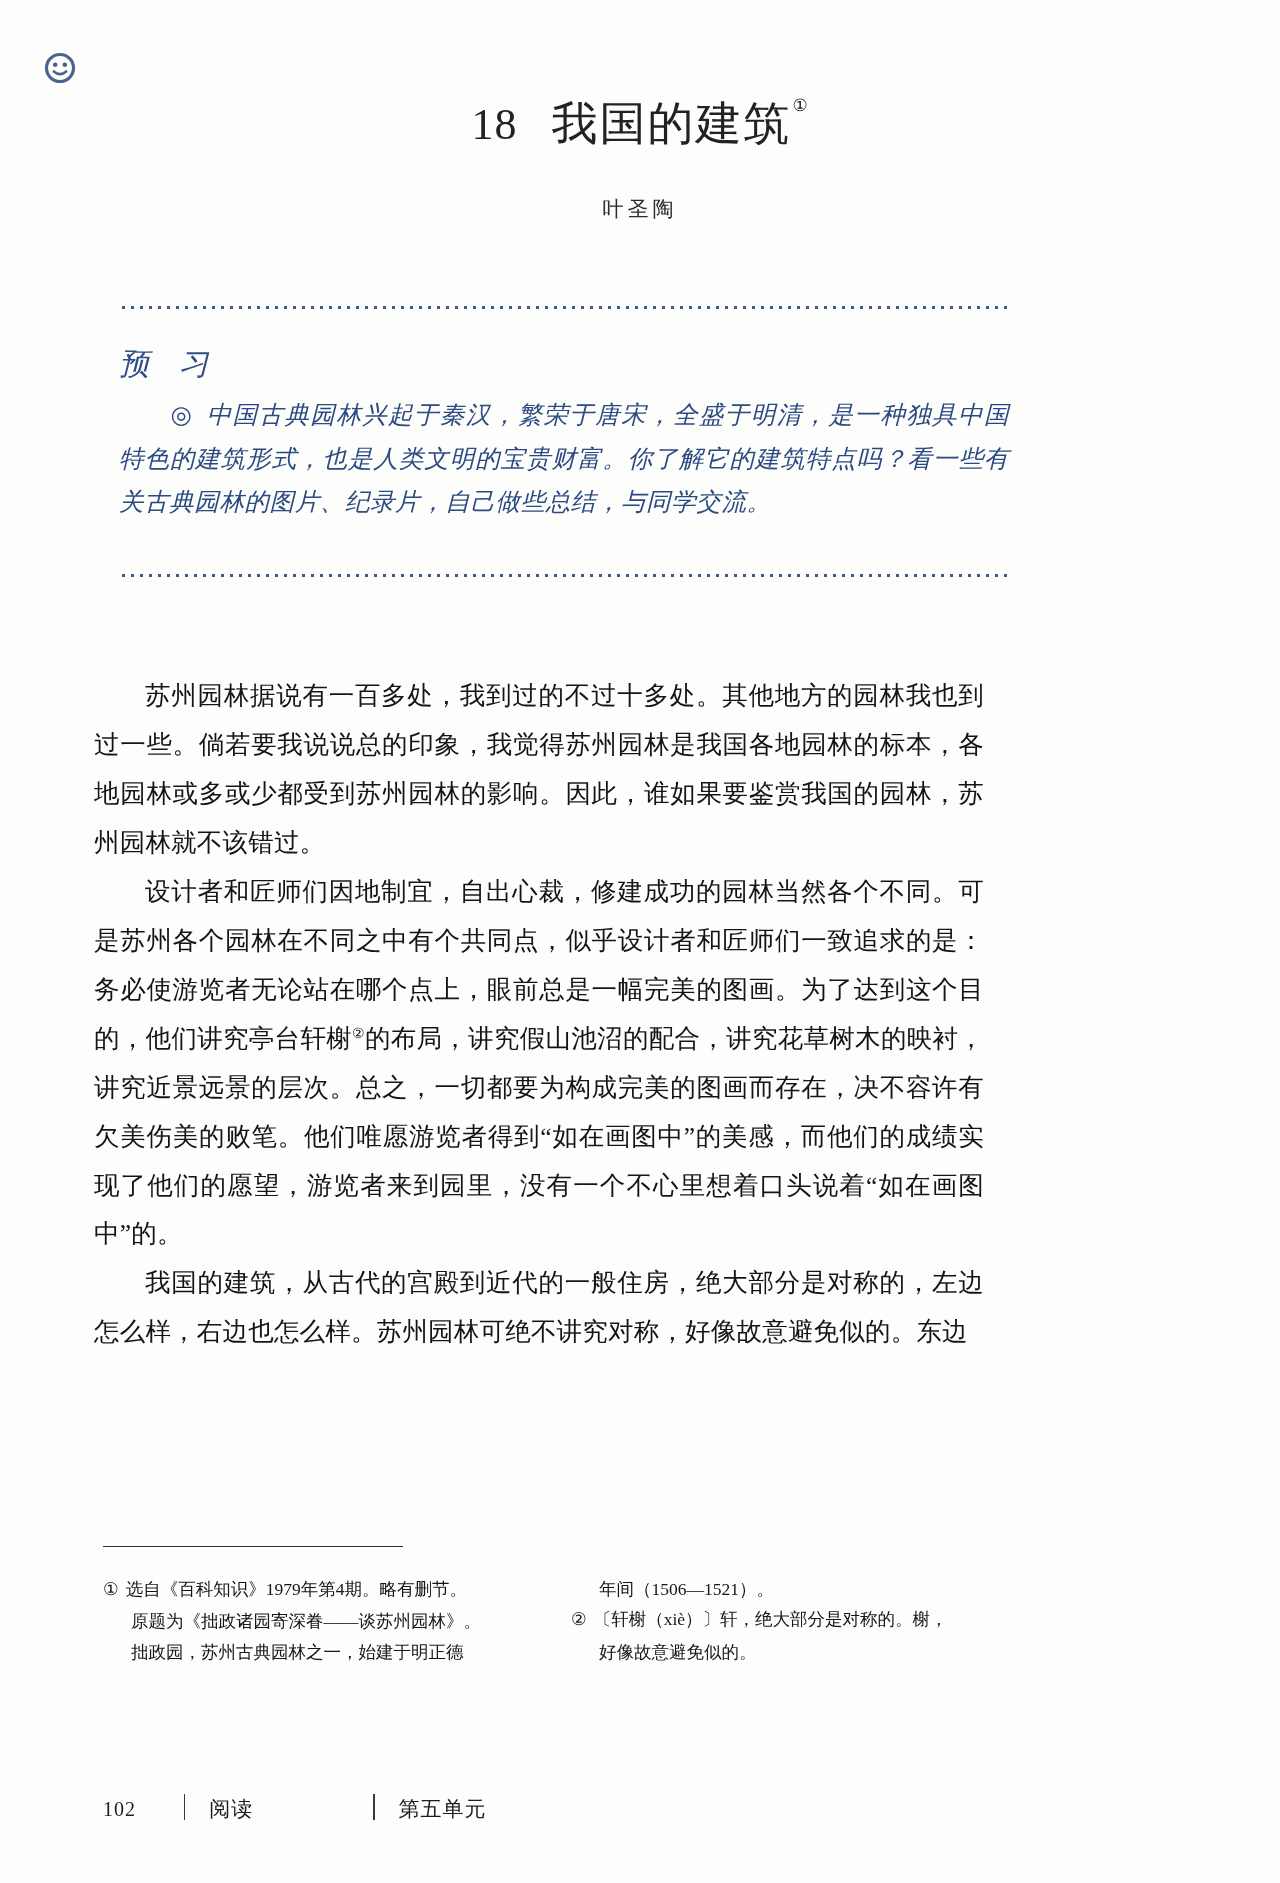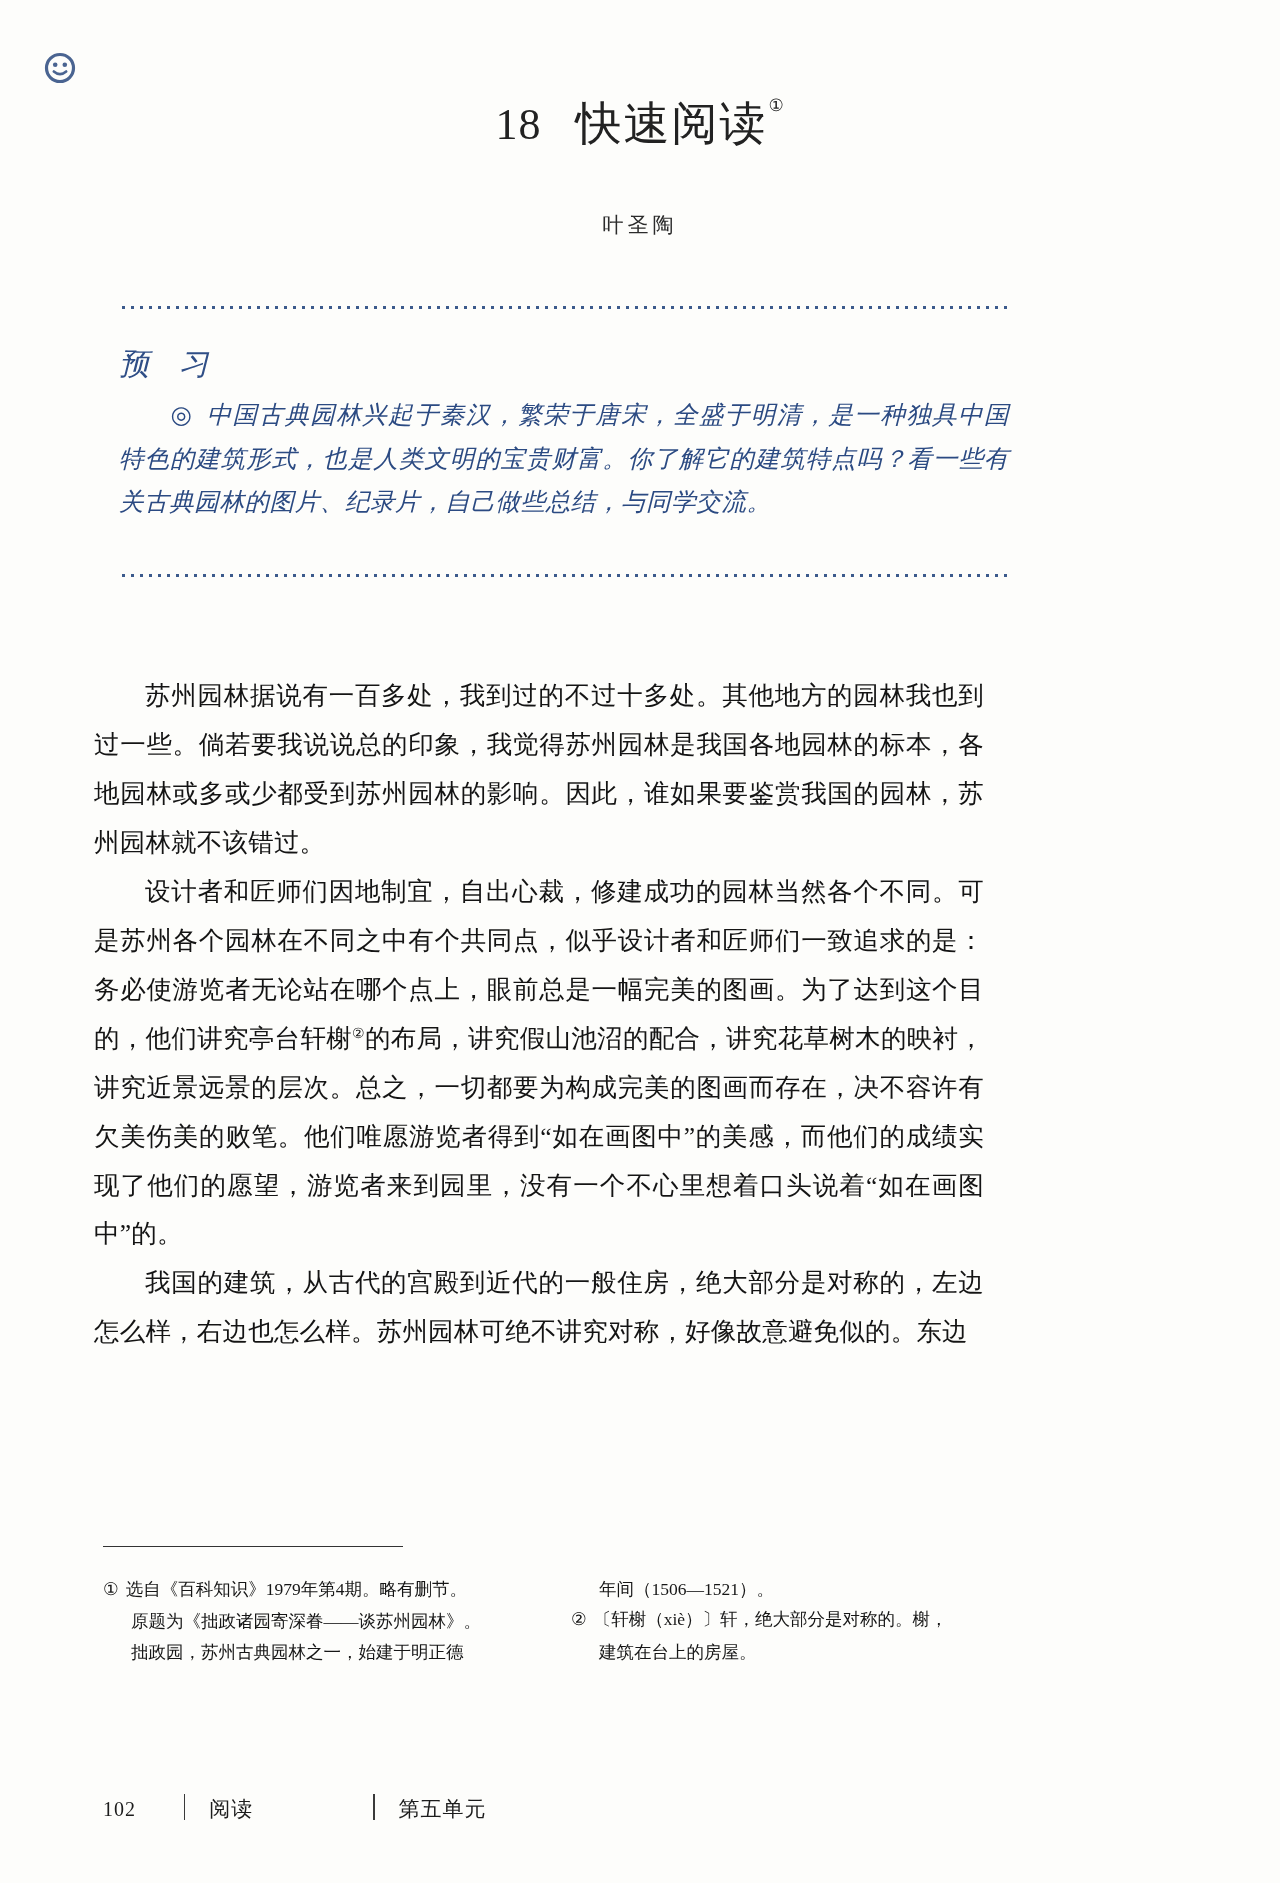--- a/index.html
+++ b/index.html
@@ -56,21 +56,21 @@
   }
   .sup-note {
     font-size: 17px;
     vertical-align: super;
     line-height: 0;
     position: relative;
     top: -12px;
     left: 1px;
   }
   .author {
-    margin-top: 58px;
+    margin-top: 42px;
     font-size: 21px;
     letter-spacing: 4px;
     color: #2b2b2b;
     font-family: "Liberation Serif", "DejaVu Serif", serif;
   }
 
   
   .preview-box {
     position: absolute;
     left: 119px;
@@ -219,21 +219,21 @@
     <svg width="40" height="40" viewBox="0 0 40 40" aria-hidden="true">
       <circle cx="20" cy="20" r="13.5" fill="none" stroke="#4a6491" stroke-width="3.2"></circle>
       <circle cx="15.2" cy="16.8" r="2.3" fill="#4a6491"></circle>
       <circle cx="24.8" cy="16.8" r="2.3" fill="#4a6491"></circle>
       <path d="M13.8 23.5 Q20 28.8 26.2 23.5" fill="none" stroke="#4a6491" stroke-width="2.6" stroke-linecap="round"></path>
     </svg>
   </div>
 
   <div class="title-block">
     <div class="chapter-title">
-      <span class="num">18</span><span>快速阅读</span><span class="sup-note">①</span>
+      <span class="num">18</span><span>我国的建筑</span><span class="sup-note">①</span>
     </div>
     <div class="author">叶圣陶</div>
   </div>
 
   <div class="preview-box">
     <div class="dot-rule"></div>
     <div class="preview-heading">预 习</div>
     <div class="preview-body">
       <div class="preview-item">
         <span class="bullet">◎</span><span>中国古典园林兴起于秦汉，繁荣于唐宋，全盛于明清，是一种独具中国特色的建筑形式，也是人类文明的宝贵财富。你了解它的建筑特点吗？看一些有关古典园林的图片、纪录片，自己做些总结，与同学交流。</span>
@@ -258,21 +258,21 @@
       </div>
       <div class="fn-cont">原题为《拙政诸园寄深眷——谈苏州园林》。</div>
       <div class="fn-cont">拙政园，苏州古典园林之一，始建于明正德</div>
     </div>
     <div class="fn-col">
       <div class="fn-cont">年间（1506—1521）。</div>
       <div class="fn-item">
         <span class="fn-marker">②</span>
         <span class="fn-text">〔轩榭（xiè）〕轩，绝大部分是对称的。榭，</span>
       </div>
-      <div class="fn-cont">建筑在台上的房屋。</div>
+      <div class="fn-cont">好像故意避免似的。</div>
     </div>
   </div>
 
   <div class="footer">
     <span class="pnum">102</span>
     <span class="sep"></span>
     <span>阅读</span>
     <span class="sep wide"></span>
     <span>第五单元</span>
   </div>

